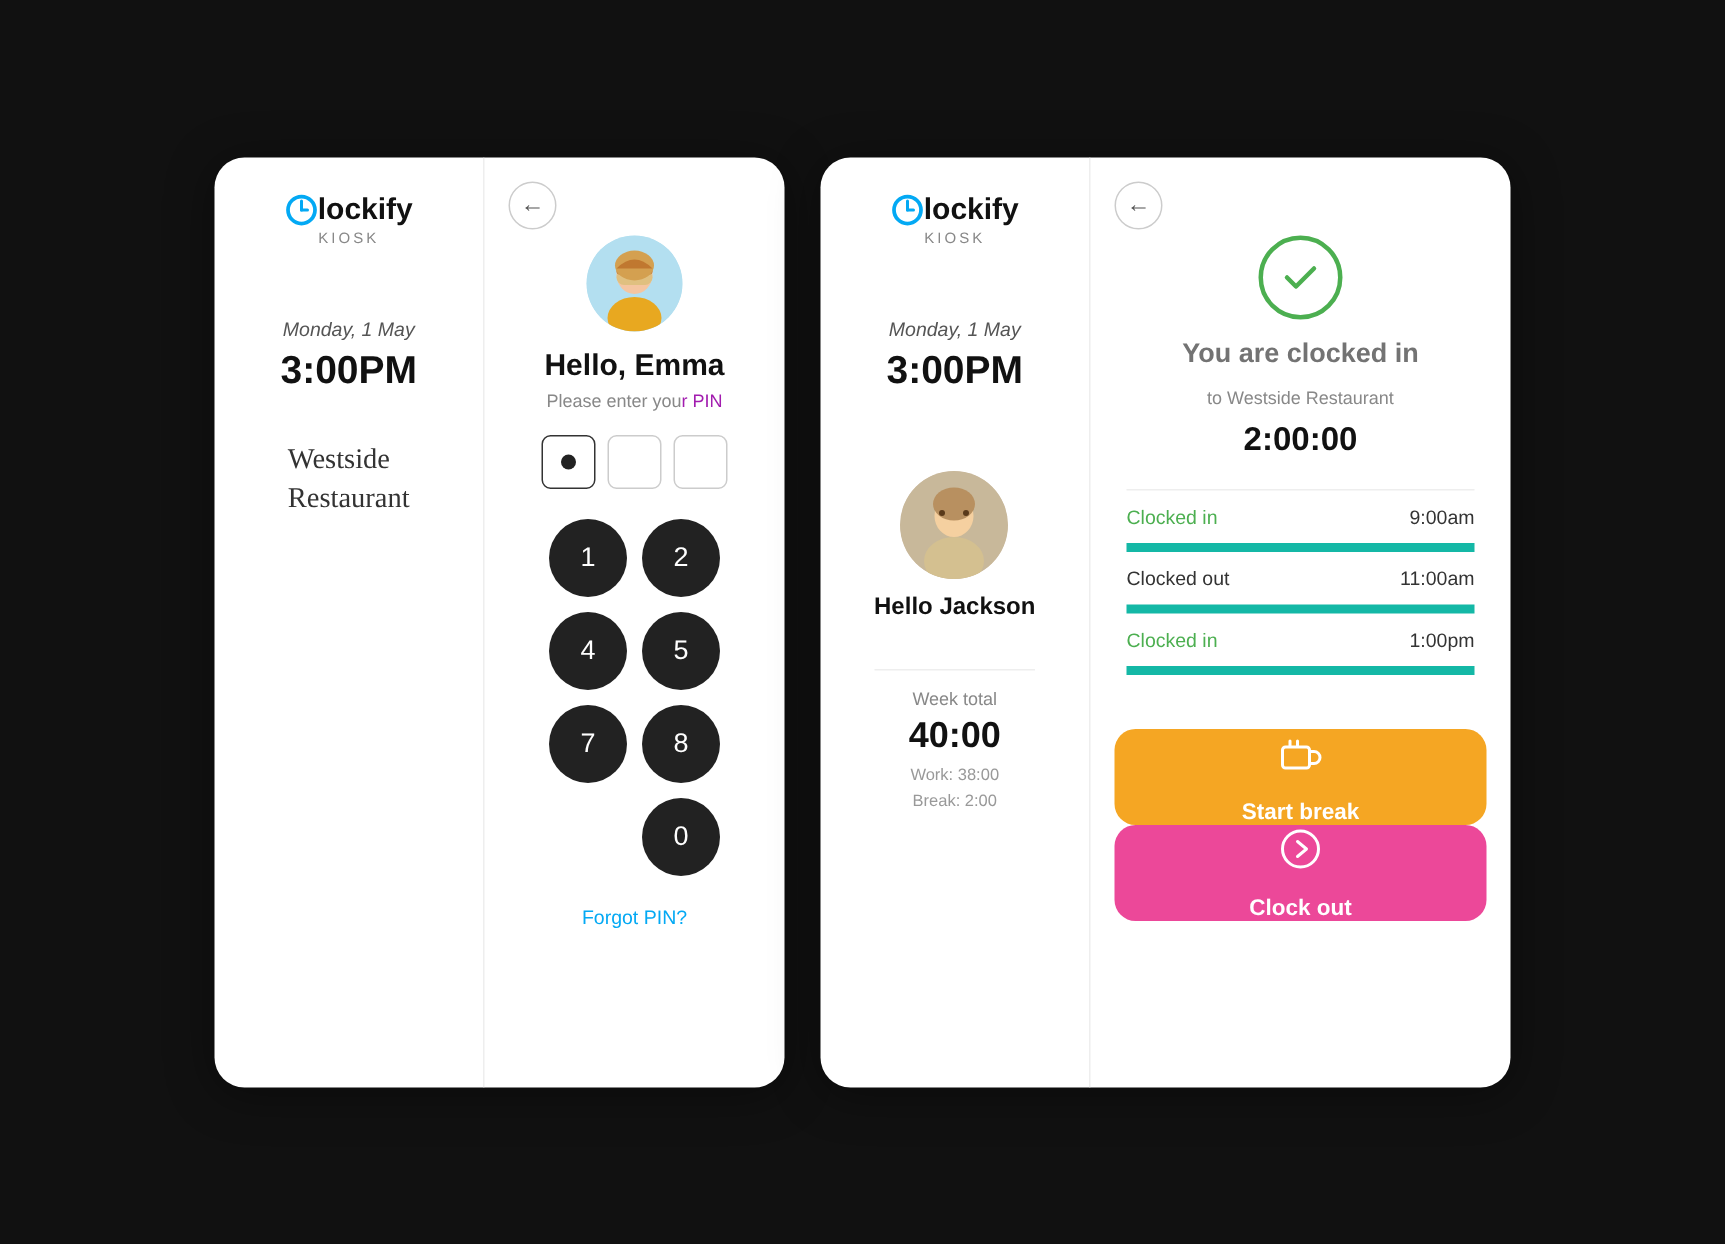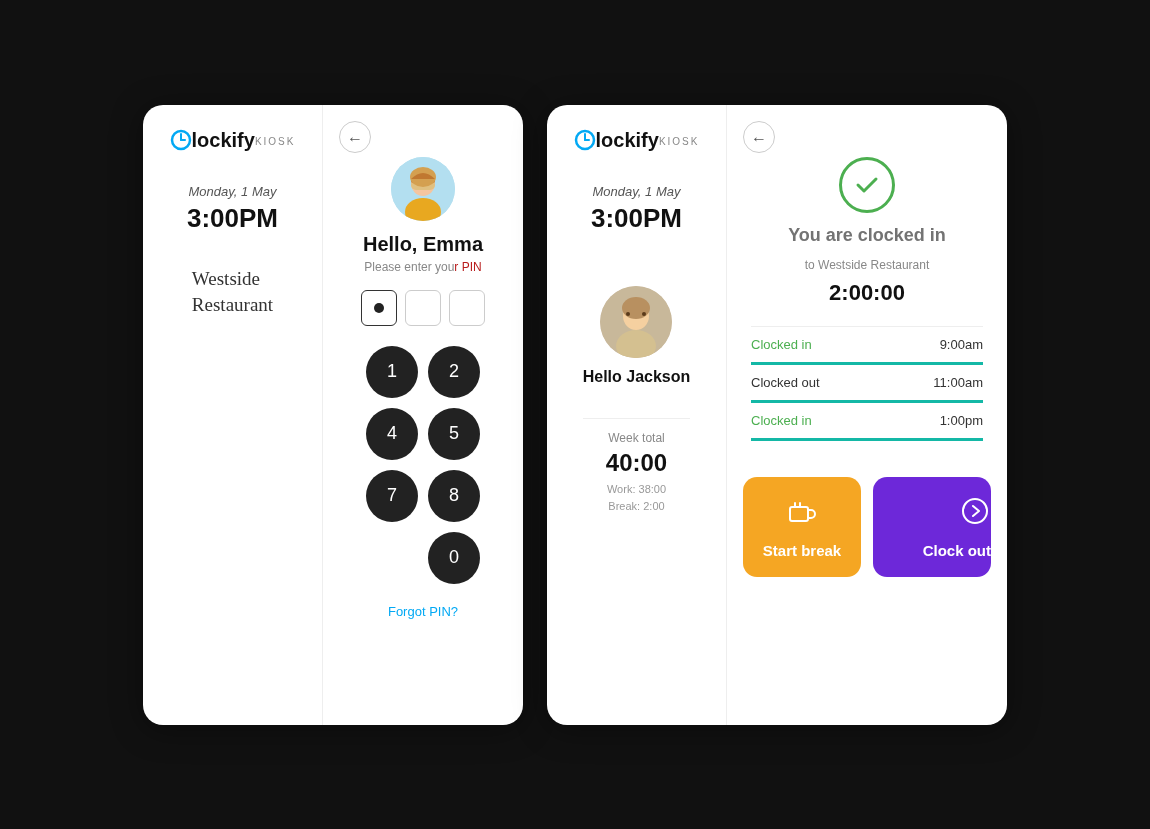--- a/index.html
+++ b/index.html
@@ -30,23 +30,23 @@
     .sidebar {
       width: 180px;
       padding: 24px 20px;
       border-right: 1px solid #eee;
       display: flex;
       flex-direction: column;
       align-items: center;
     }
     .logo {
       display: flex;
-      flex-direction: row;
-      align-items: center;
-      margin-bottom: 32px;
+      flex-direction: column;
+      align-items: center;
+      margin-bottom: 47px;
       text-align: right;
     }
     .kiosk-label {
       font-size: 10px;
       letter-spacing: 2px;
       color: #888;
       margin-top: 2px;
     }
     .sidebar-date {
       font-size: 13px;
@@ -260,59 +260,58 @@
       color: #111;
       margin-bottom: 20px;
     }
     .time-log {
       width: 100%;
     }
     .time-log-row {
       display: flex;
       justify-content: space-between;
       padding: 10px 0;
-      border-bottom: 3px solid #14b8a6;
+      border-bottom: 6px solid #14b8a6;
       font-size: 13px;
     }
     .time-log-row:first-child {
       border-top: 1px solid #eee;
     }
     .log-type-green {
       color: #4caf50;
     }
     .log-type-dark {
       color: #333;
     }
     .log-time {
       color: #333;
     }
     .action-btns {
       display: flex;
-      gap: 12px;
       padding: 16px;
       width: 100%;
+      flex-direction: column;
     }
     .action-btn {
       flex: 1;
       height: 100px;
       border-radius: 14px;
       border: none;
       display: flex;
       flex-direction: column;
       align-items: center;
       justify-content: center;
       cursor: pointer;
       gap: 10px;
     }
     .btn-break {
       background: #f5a623;
     }
     .btn-clockout {
-      background: #6d28d9;
-      align-items: flex-end;
+      background: #ec4899;
     }
     .btn-icon {
       font-size: 28px;
       color: #fff;
       line-height: 1;
     }
     .btn-label {
       font-size: 15px;
       font-weight: 600;
       color: #fff;
@@ -360,21 +359,21 @@
             <ellipse cx="32" cy="26" rx="12" ry="13" fill="#f5c5a0"></ellipse>
             <ellipse cx="32" cy="55" rx="18" ry="14" fill="#e8a820"></ellipse>
             <rect x="20" y="23" width="24" height="10" rx="5" fill="#e0c080"></rect>
             <circle cx="22" cy="24" r="2" fill="#c08040"></circle>
             <circle cx="42" cy="24" r="2" fill="#c08040"></circle>
             <ellipse cx="32" cy="20" rx="13" ry="10" fill="#d4a050"></ellipse>
             <path d="M20 22 Q32 10 44 22" fill="#c07830"></path>
           </svg>
         </div>
         <div class="hello-text">Hello, Emma</div>
-        <div class="pin-prompt">Please enter you<span style="color:#b91c1c">r PIN</span></div>
+        <div class="pin-prompt">Please enter you<span style="color:#a21caf">r PIN</span></div>
         <div class="pin-dots">
           <div class="pin-dot filled">
               <div class="dot-inner"></div>
             </div>
           <div class="pin-dot"></div>
           <div class="pin-dot"></div>
         </div>
         <div class="keypad">
           <button class="key-btn">1</button>
           <button class="key-btn">2</button>

